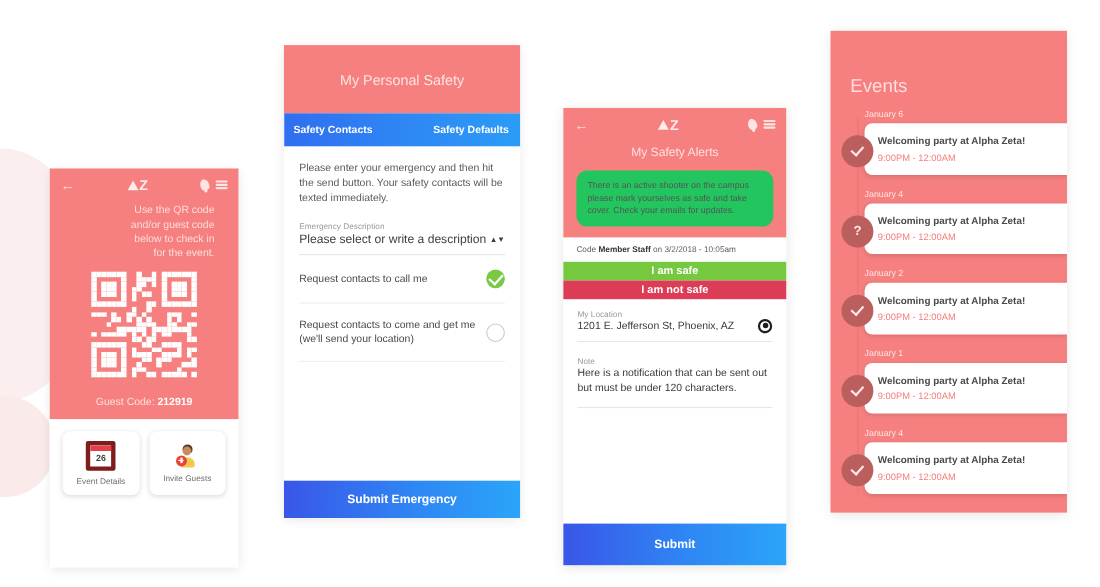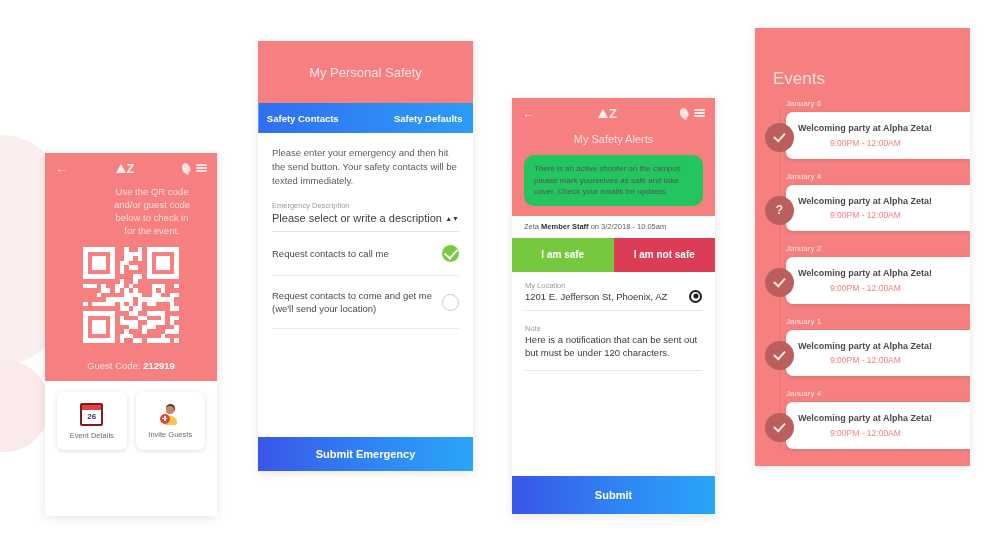--- a/index.html
+++ b/index.html
@@ -42,21 +42,21 @@
   .nav-right{display:flex;align-items:center;gap:6px;}
   .ic-bell{
     width:8px;height:10px;background:#ffe3e2;border-radius:55% 55% 45% 45%/60% 60% 40% 40%;
     position:relative;transform:rotate(-18deg);
   }
   .ic-bell:after{content:"";position:absolute;left:2px;bottom:-2px;width:3px;height:3px;background:#ffe3e2;border-radius:50%;}
   .ic-burger{width:11px;height:8px;display:flex;flex-direction:column;justify-content:space-between;}
   .ic-burger i{display:block;height:1.6px;background:#ffe3e2;border-radius:1px;}
 
   .p1-caption{
-    text-align:center;color:#ffdcdb;font-size:9.5px;line-height:13px;
+    text-align:right;color:#ffdcdb;font-size:9.5px;line-height:13px;
     padding:6px 22px 0 22px;
     margin-left:42px;
   }
   .qr-wrap{display:flex;justify-content:center;margin-top:10px;}
   .qr{
     width:96px;height:96px;
     display:grid;grid-template-columns:repeat(21,1fr);grid-template-rows:repeat(21,1fr);
   }
   .qr i{background:transparent;}
   .qr i.on{background:#ffffff;}
@@ -66,21 +66,21 @@
   }
   .p1-guest b{color:#ffffff;font-weight:700;}
 
   .p1-cards{display:flex;gap:9px;padding:11px 12px 0 12px;}
   .p1-card{
     flex:1;background:#ffffff;border-radius:7px;height:58px;
     box-shadow:0 1px 5px rgba(0,0,0,0.13);
     display:flex;flex-direction:column;align-items:center;justify-content:center;gap:5px;
   }
   .p1-card .lbl{font-size:7.5px;color:#6e6e6e;}
-  .cal-icon{width:19px;height:19px;border:2px solid #7f1d1d;border-radius:2px;background:#fff;overflow:hidden;
+  .cal-icon{width:19px;height:19px;border:4px solid #7f1d1d;border-radius:2px;background:#fff;overflow:hidden;
             display:flex;flex-direction:column;}
   .cal-icon .top{height:5px;background:#e4404a;}
   .cal-icon .num{flex:1;display:flex;align-items:center;justify-content:center;font-size:8px;font-weight:700;color:#3b3b3b;}
   .guest-icon{width:21px;height:21px;position:relative;}
   .guest-icon .head{position:absolute;left:6px;top:0;width:9px;height:8px;border-radius:50% 50% 40% 40%;background:#5b3a2e;}
   .guest-icon .face{position:absolute;left:6.5px;top:2.5px;width:8px;height:8px;border-radius:50%;background:#c98a5e;}
   .guest-icon .body{position:absolute;left:4px;bottom:0;width:13px;height:9px;border-radius:6px 6px 2px 2px;background:#f2c94c;}
   .guest-icon .plus{position:absolute;left:0px;bottom:1px;width:10px;height:10px;border-radius:50%;background:#ea4335;}
   .guest-icon .plus:before,.guest-icon .plus:after{content:"";position:absolute;background:#fff;}
   .guest-icon .plus:before{left:2.4px;top:4.3px;width:5.2px;height:1.4px;}
@@ -123,21 +123,21 @@
   
   #phone3{left:512px;top:98px;width:203px;height:416px;}
   .p3-head{background:#f5807f;padding-bottom:10px;}
   .p3-title{text-align:center;color:#ffe0df;font-size:11px;padding-top:9px;}
   .bubble{
     margin:10px 12px 0 12px;background:#22c55e;border-radius:10px;
     padding:8px 10px;font-size:8px;line-height:11.5px;color:#555555;
   }
   .from-line{padding:6px 12px 0 12px;font-size:7.5px;color:#5d5d5d;background:#ffffff;}
   .from-line b{font-weight:700;color:#333;}
-  .p3-safe{display:flex;height:34px;margin-top:7px;}
+  .p3-safe{display:flex;height:34px;margin-top:7px;flex-direction:column;}
   .btn-safe{flex:1;background:#76c83f;color:#ffffff;font-size:10px;font-weight:700;display:flex;align-items:center;justify-content:center;}
   .btn-notsafe{flex:1;background:#dc3c55;color:#ffffff;font-size:10px;font-weight:700;display:flex;align-items:center;justify-content:center;}
   .p3-body{padding:9px 13px 0 13px;}
   .loc-row{display:flex;align-items:center;justify-content:space-between;border-bottom:1px solid #e6e6e6;padding-bottom:7px;}
   .loc-row .v{font-size:9.5px;color:#3a3a3a;}
   .target{width:13px;height:13px;border-radius:50%;border:2px solid #1e1e1e;box-sizing:border-box;position:relative;}
   .target:after{content:"";position:absolute;left:50%;top:50%;width:5px;height:5px;border-radius:50%;background:#1e1e1e;transform:translate(-50%,-50%);}
   .note-val{font-size:9.5px;line-height:13px;color:#3a3a3a;border-bottom:1px solid #e6e6e6;padding-bottom:11px;}
   .p3-submit{
     position:absolute;left:0;bottom:0;width:100%;height:38px;
@@ -156,21 +156,21 @@
     position:absolute;left:10px;top:24px;width:29px;height:29px;border-radius:50%;
     background:#ba5f5d;display:flex;align-items:center;justify-content:center;color:#ffe7e6;
     font-size:12px;font-weight:700;
   }
   .tl-dot .tick{width:5px;height:9px;border:solid #ffe7e6;border-width:0 2px 2px 0;transform:rotate(42deg) translate(-1px,-1px);}
   .tl-card{
     background:#ffffff;border-radius:7px 0 0 7px;padding:10px 12px 11px 12px;margin-bottom:13px;
     box-shadow:0 1px 4px rgba(0,0,0,0.12);
   }
   .tl-card .h{font-size:9px;line-height:12.5px;color:#4a4a4a;font-weight:600;}
-  .tl-card .time{font-size:8.5px;color:#f5807f;margin-top:3px;margin-left:32px;}
+  .tl-card .time{font-size:8.5px;color:#f5807f;margin-top:3px;}
   .p4-clip{height:438px;overflow:hidden;}
 </style>
 </head>
 <body>
 
 <div class="stage">
 
   <div class="blob blob-a"></div>
   <div class="blob blob-b"></div>
 
@@ -702,21 +702,21 @@
               <i></i>
               <i></i>
               <i></i>
             </span>
         </span>
       </div>
       <div class="p3-title">My Safety Alerts</div>
       <div class="bubble">There is an active shooter on the campus please mark yourselves as safe and take cover. Check your emails for updates.</div>
     </div>
     <div class="from-line">
-      <span>Zeta </span><b>Member Staff</b><span> on 3/2/2018 - 10:05am</span>
+      <span>Code </span><b>Member Staff</b><span> on 3/2/2018 - 10:05am</span>
     </div>
     <div class="p3-safe">
       <div class="btn-safe">I am safe</div>
       <div class="btn-notsafe">I am not safe</div>
     </div>
     <div class="p3-body">
       <div class="fld-label" style="margin-top:0">My Location</div>
       <div class="loc-row">
         <span class="v">1201 E. Jefferson St, Phoenix, AZ</span>
         <span class="target"></span>

